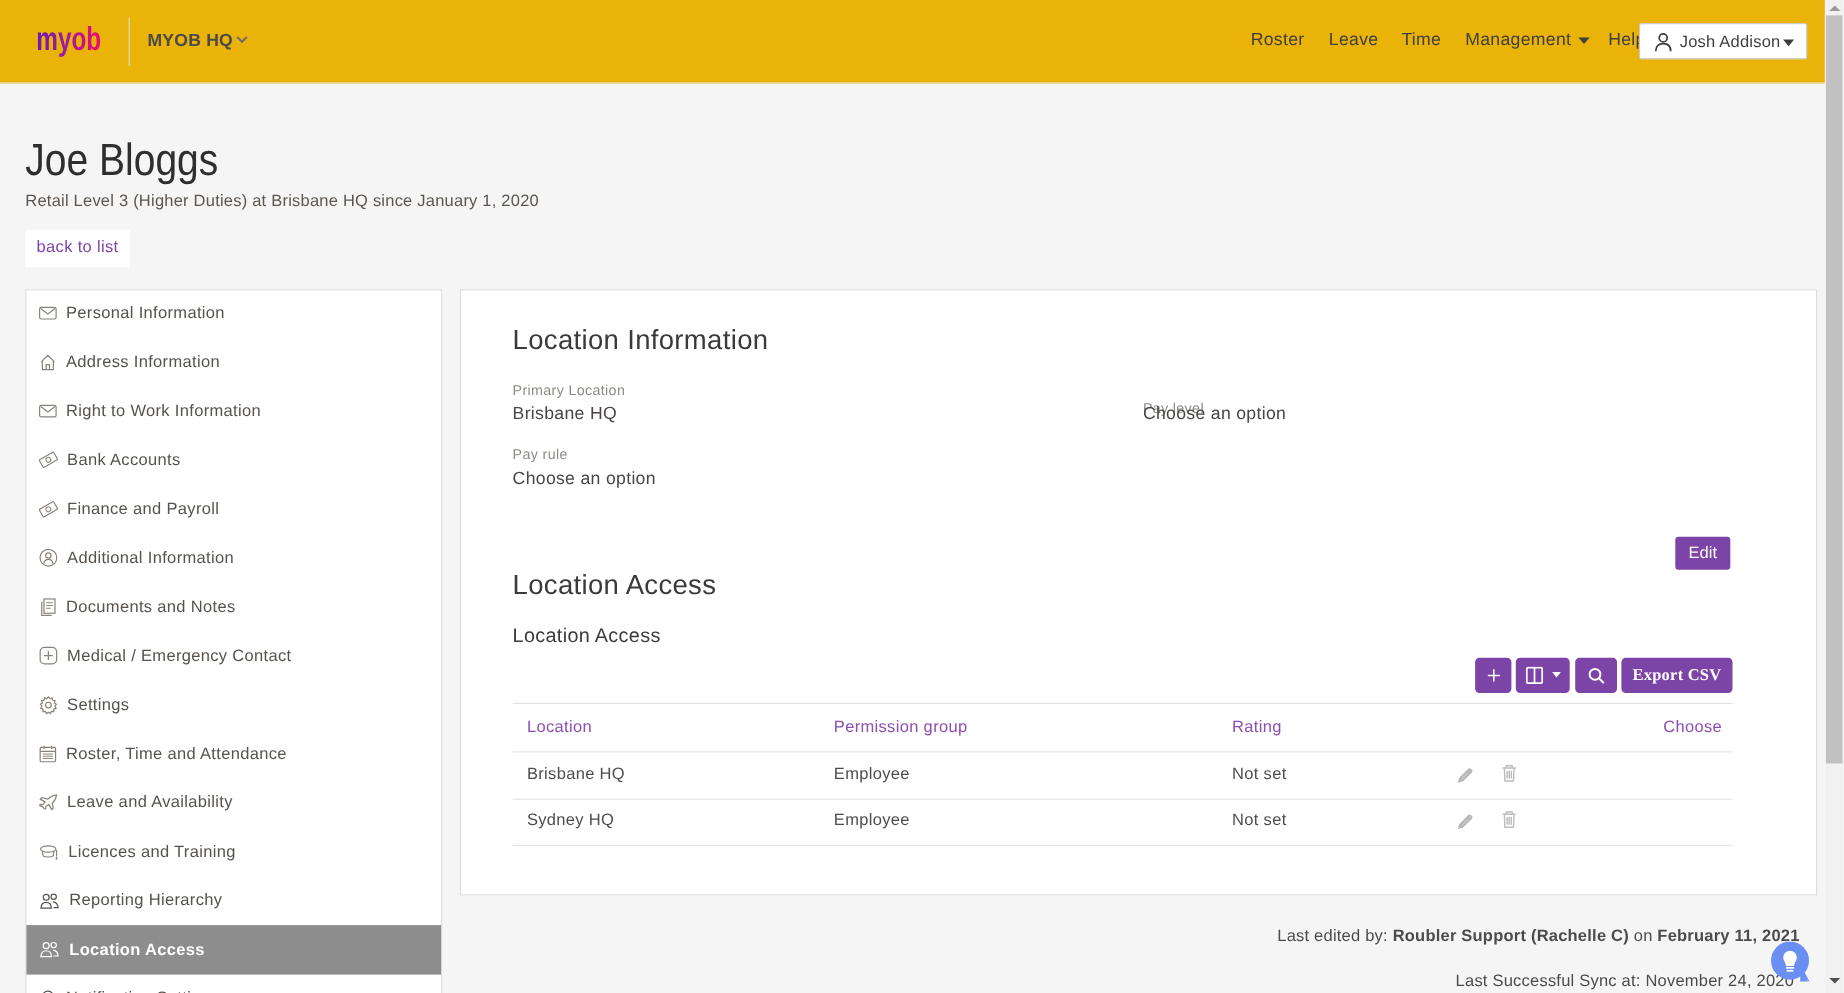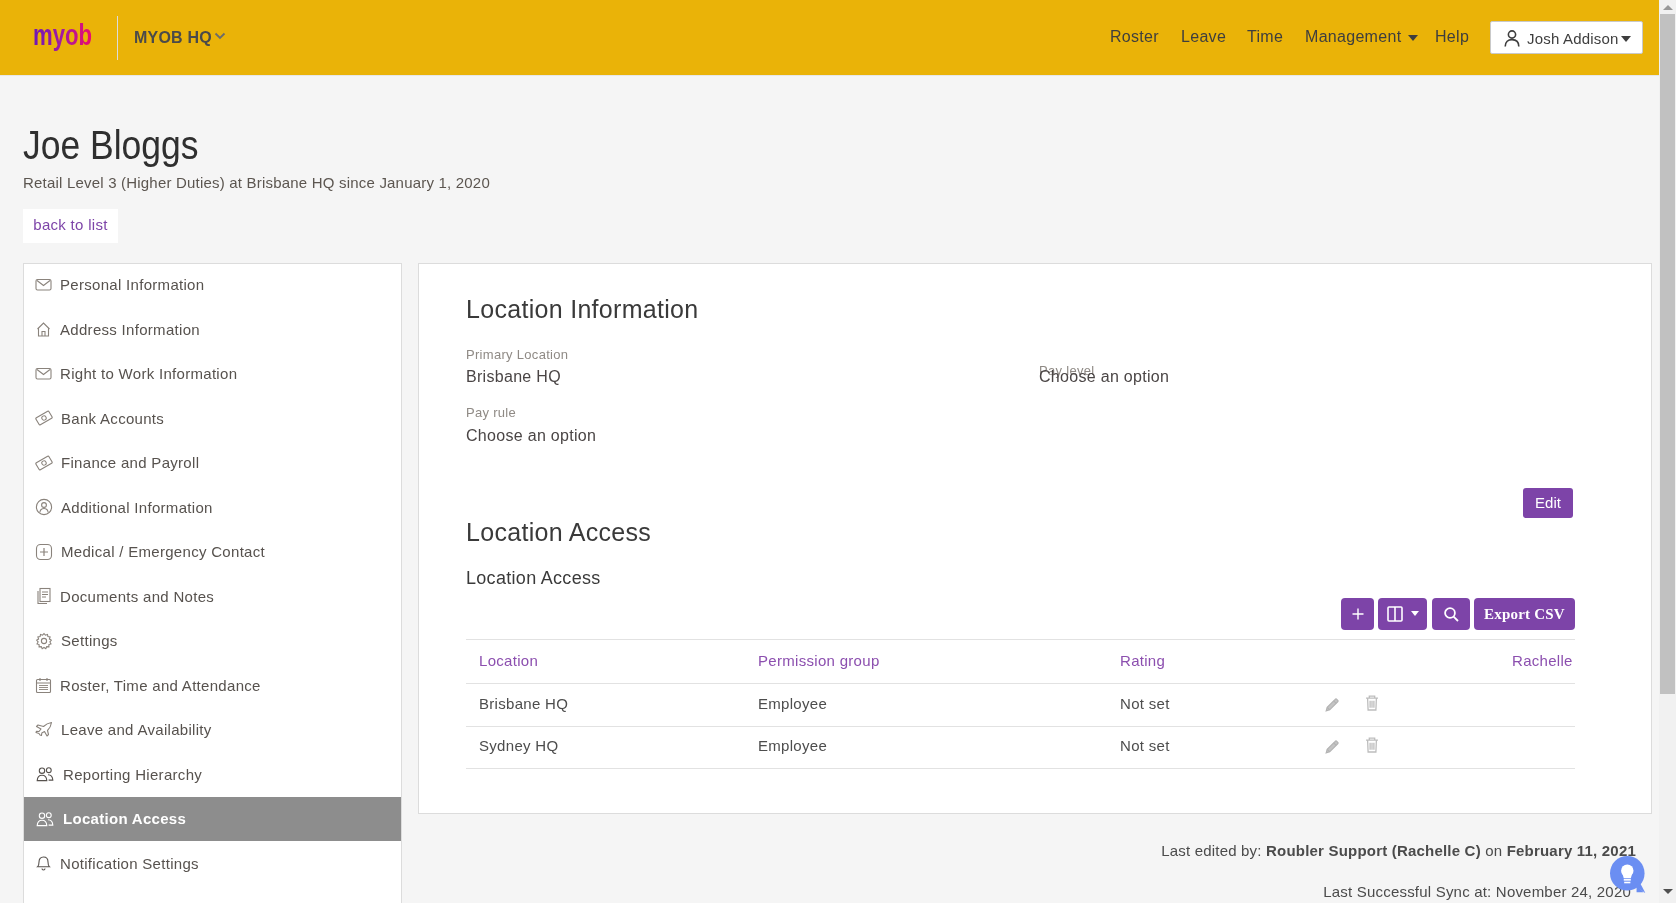--- a/index.html
+++ b/index.html
@@ -4,21 +4,21 @@
 <style>
 * { margin:0; padding:0; box-sizing:border-box; }
 html,body { width:1676px; height:903px; overflow:hidden; }
 body { font-family:"Liberation Sans", sans-serif; background:#f5f5f5; position:relative; color:#4a4a4a; }
 .hdr { position:absolute; left:0; top:0; width:1659px; height:76px; background:#eab308; border-bottom:1px solid #e7e7e7; }
 .logo { position:absolute; left:33px; top:20px; }
 .hdiv { position:absolute; left:117px; top:16px; width:1px; height:44px; background:#dcdcdc; }
 .coname { position:absolute; left:134px; top:29px; font-size:16px; font-weight:bold; color:#4a4a4a; letter-spacing:0.2px; }
 .cochev { position:absolute; left:214px; top:32px; }
 .nav { position:absolute; left:1110px; top:28px; font-size:16px; color:#3e3e3e; letter-spacing:0.3px; }
-.nav span { white-space:nowrap; }
+.nav span { white-space:nowrap;margin-left:27px; }
 .userbtn { position:absolute; left:1490px; top:21px; width:153px; height:33px; border:1px solid #c9c9c9; border-radius:2px; background:#fff; }
 .userbtn .nm { position:absolute; left:36px; top:8px; font-size:15px; color:#3e3e3e; letter-spacing:0.2px; }
 .caret { display:inline-block; width:0; height:0; border-left:5px solid transparent; border-right:5px solid transparent; border-top:6px solid #3e3e3e; vertical-align:middle; }
 .h1 { position:absolute; left:23px; top:122px; font-size:41px; color:#2f2f2f; transform:scaleX(0.865); transform-origin:0 0; white-space:nowrap; }
 .sub { position:absolute; left:23px; top:174px; font-size:15px; color:#5c5650; letter-spacing:0.2px; }
 .backbtn { position:absolute; left:23px; top:209px; width:95px; height:34px; background:#fff; color:#7d44a8; font-size:15px; text-align:center; line-height:31px; letter-spacing:0.3px; }
 .sidebar { position:absolute; left:23px; top:263px; width:379px; height:660px; background:#fff; border:1px solid #dcdcdc; }
 .menu { list-style:none; margin-top:-1.5px; }
 .menu li { height:44.5px; display:flex; align-items:center; padding-left:11px; font-size:15px; color:#57524e; letter-spacing:0.3px; }
 .menu li svg { margin-right:8px; flex:0 0 auto; }
@@ -123,54 +123,62 @@
       </li>
       <li>
         <svg width="18" height="18" viewBox="0 0 18 18">
           <circle cx="9" cy="9" r="7.6" fill="none" stroke="#8a837c" stroke-width="1.1"></circle>
           <circle cx="9" cy="7" r="2.4" fill="none" stroke="#8a837c" stroke-width="1.1"></circle>
           <path d="M4.8 14.5 C5.2 11.5 7 10.5 9 10.5 C11 10.5 12.8 11.5 13.2 14.5" fill="none" stroke="#8a837c" stroke-width="1.1"></path>
         </svg>
         <span>Additional Information</span>
       </li>
       <li>
-        <svg width="18" height="18" viewBox="0 0 18 18">
-          <rect x="1.5" y="1.5" width="15" height="15" rx="4" fill="none" stroke="#8a837c" stroke-width="1.1"></rect>
-          <path d="M9 5 V13 M5 9 H13" stroke="#8a837c" stroke-width="1.2"></path>
-        </svg>
-        <span>Medical / Emergency Contact</span>
-      </li>
-      <li>
         <svg width="17" height="18" viewBox="0 0 17 18">
           <rect x="5" y="1.5" width="10" height="13" fill="none" stroke="#8a837c" stroke-width="1.1"></rect>
           <path d="M3 4 V16.5 H12" fill="none" stroke="#8a837c" stroke-width="1.1"></path>
           <path d="M7 5 H13 M7 7.5 H13 M7 10 H11" stroke="#8a837c" stroke-width="1"></path>
         </svg>
         <span>Documents and Notes</span>
       </li>
       <li>
         <svg width="18" height="18" viewBox="0 0 18 18">
+          <rect x="1.5" y="1.5" width="15" height="15" rx="4" fill="none" stroke="#8a837c" stroke-width="1.1"></rect>
+          <path d="M9 5 V13 M5 9 H13" stroke="#8a837c" stroke-width="1.2"></path>
+        </svg>
+        <span>Medical / Emergency Contact</span>
+      </li>
+      <li>
+        <svg width="18" height="18" viewBox="0 0 18 18">
           <circle cx="9" cy="9" r="2.6" fill="none" stroke="#8a837c" stroke-width="1.1"></circle>
           <path d="M9 1.5 L10.4 3.2 L12.5 2.4 L12.9 4.6 L15.1 4.9 L14.4 7 L16.3 8.2 L14.9 9.9 L16 11.9 L13.9 12.6 L13.9 14.9 L11.7 14.7 L10.8 16.7 L9 15.5 L7.2 16.7 L6.3 14.7 L4.1 14.9 L4.1 12.6 L2 11.9 L3.1 9.9 L1.7 8.2 L3.6 7 L2.9 4.9 L5.1 4.6 L5.5 2.4 L7.6 3.2 Z" fill="none" stroke="#8a837c" stroke-width="1.1"></path>
         </svg>
         <span>Settings</span>
       </li>
       <li>
         <svg width="17" height="17" viewBox="0 0 17 17">
           <rect x="1.5" y="2.5" width="14" height="13" rx="1" fill="none" stroke="#8a837c" stroke-width="1.1"></rect>
           <path d="M1.5 6 H15.5 M5 1 V4 M12 1 V4" stroke="#8a837c" stroke-width="1.1"></path>
           <path d="M4 8.5 H13 M4 10.5 H13 M4 12.5 H13" stroke="#8a837c" stroke-width="0.9"></path>
         </svg>
         <span>Roster, Time and Attendance</span>
       </li>
       <li>
         <svg width="18" height="18" viewBox="0 0 18 18">
           <path d="M16.5 1.5 C13 2 10.5 3.5 8.5 5.5 L3 4 L1.5 5.5 L6 8 L4 10.5 L1.5 10.2 L1 11.5 L4 12.5 L5 14 L6.5 14.5 L6.8 12 L9.5 10.5 L12 15 L13.5 13.5 L12.5 9.5 C14.5 7.5 16 5 16.5 1.5 Z" fill="none" stroke="#8a837c" stroke-width="1.1" stroke-linejoin="round"></path>
         </svg>
         <span>Leave and Availability</span>
+      </li>
+      <li>
+        <svg width="19" height="17" viewBox="0 0 19 17">
+          <ellipse cx="8.8" cy="5.8" rx="7" ry="2.9" fill="none" stroke="#8a837c" stroke-width="1.1"></ellipse>
+          <path d="M3.6 7.6 L4.2 12.1 C5.5 13.4 12.1 13.4 13.4 12.1 L14 7.6" fill="none" stroke="#8a837c" stroke-width="1.1"></path>
+          <path d="M16.4 6.8 V12.2 M16.4 12.8 L16.1 14.8 H16.7 Z" stroke="#8a837c" stroke-width="1.1" fill="none"></path>
+        </svg>
+        <span>Licences and Training</span>
       </li>
       <li>
         <svg width="20" height="16" viewBox="0 0 20 16">
           <circle cx="7" cy="4.7" r="2.7" fill="none" stroke="currentColor" stroke-width="1.1"></circle>
           <path d="M2.2 14.6 C2.4 11.1 4.4 9.3 7 9.3 C9.6 9.3 11.6 11.1 11.8 14.6 Z" fill="none" stroke="currentColor" stroke-width="1.1"></path>
           <circle cx="13.8" cy="4.2" r="2.4" fill="none" stroke="currentColor" stroke-width="1.1"></circle>
           <path d="M13 8.8 C15.6 8.9 17.6 10.7 17.8 14.1 H13.6" fill="none" stroke="currentColor" stroke-width="1.1"></path>
         </svg>
         <span>Reporting Hierarchy</span>
       </li>
@@ -224,21 +232,21 @@
   </div>
   <div class="tbtn" style="left:1055px; width:101px; font-weight:bold; font-size:15px; text-align:center; line-height:32px; letter-spacing:0.2px;">Export CSV</div>
 
   <div class="tline" style="top:375px;"></div>
   <div class="tline" style="top:419px;"></div>
   <div class="tline" style="top:462px;"></div>
   <div class="tline" style="top:504px;"></div>
   <div class="thead" style="left:60px; top:388px;">Location</div>
   <div class="thead" style="left:339px; top:388px;">Permission group</div>
   <div class="thead" style="left:701px; top:388px;">Rating</div>
-  <div class="thead" style="left:1093px; top:388px;">Rachelle</div>
+  <div class="thead" style="left:1093px; top:388px;">Choose</div>
   <div class="tcell" style="left:60px; top:431px;">Brisbane HQ</div>
   <div class="tcell" style="left:339px; top:431px;">Employee</div>
   <div class="tcell" style="left:701px; top:431px;">Not set</div>
   <div class="tcell" style="left:60px; top:473px;">Sydney HQ</div>
   <div class="tcell" style="left:339px; top:473px;">Employee</div>
   <div class="tcell" style="left:701px; top:473px;">Not set</div>
 
   <svg style="position:absolute; left:906px; top:434px;" width="14" height="14" viewBox="0 0 14 14">
       <path d="M1.2 12.8 L2.2 9.3 L10.2 1.3 A1.1 1.1 0 0 1 11.8 1.3 L12.7 2.2 A1.1 1.1 0 0 1 12.7 3.8 L4.7 11.8 Z" fill="#c4c4c4" stroke="#b3b3b3" stroke-width="1.2"></path>
       <path d="M8.7 2.8 L11.2 5.3 M2.2 9.3 L4.7 11.8" stroke="#b3b3b3" stroke-width="1.2"></path>

